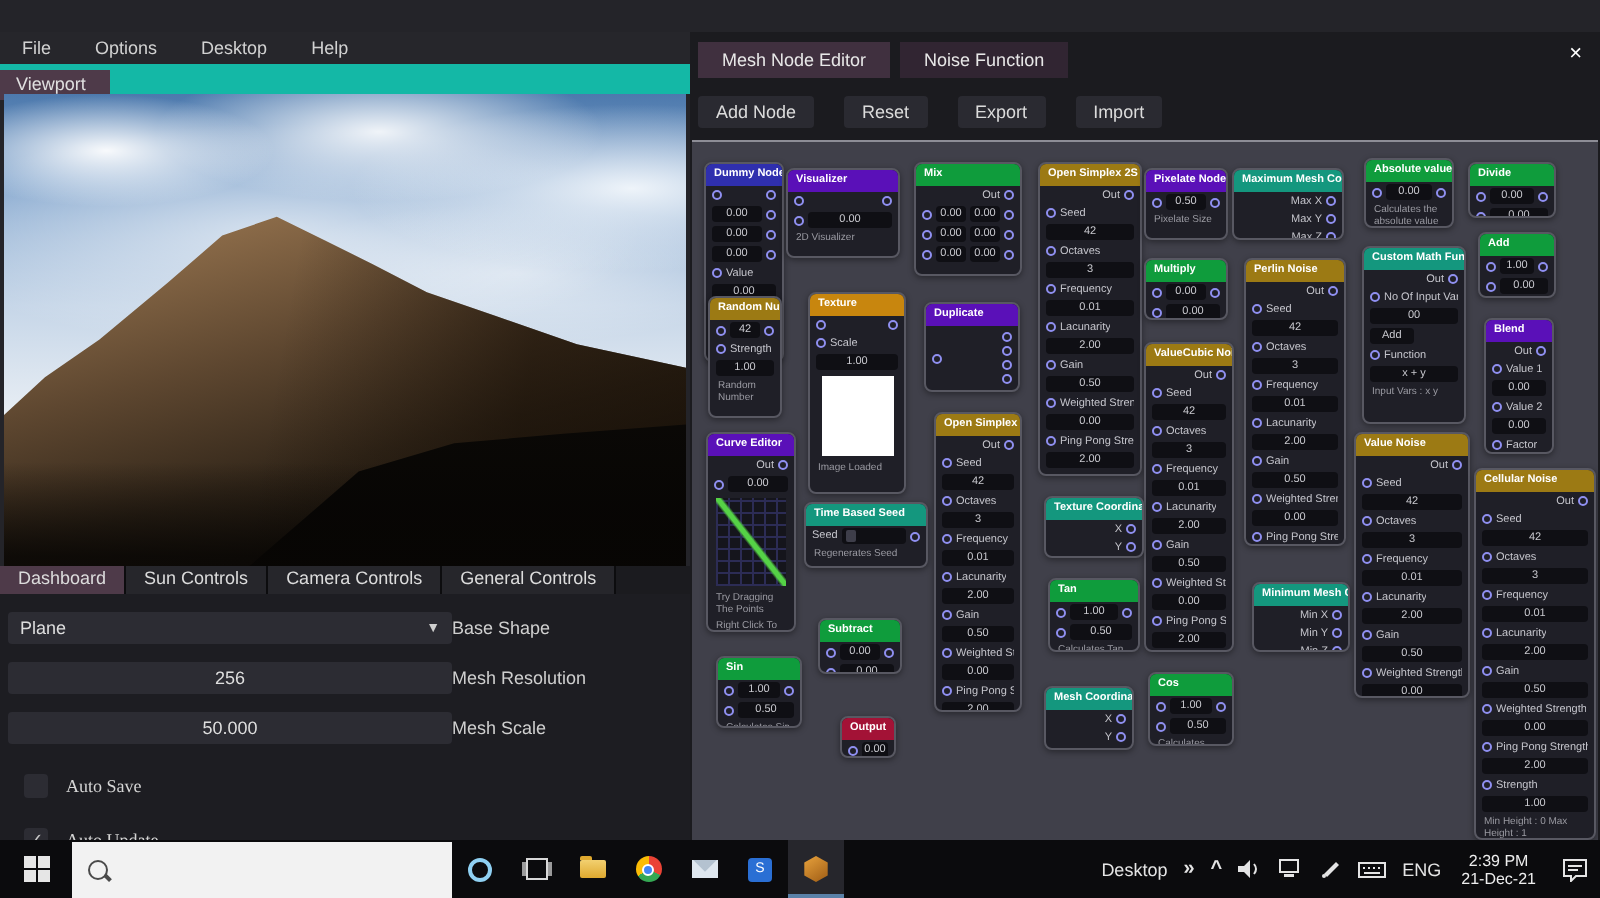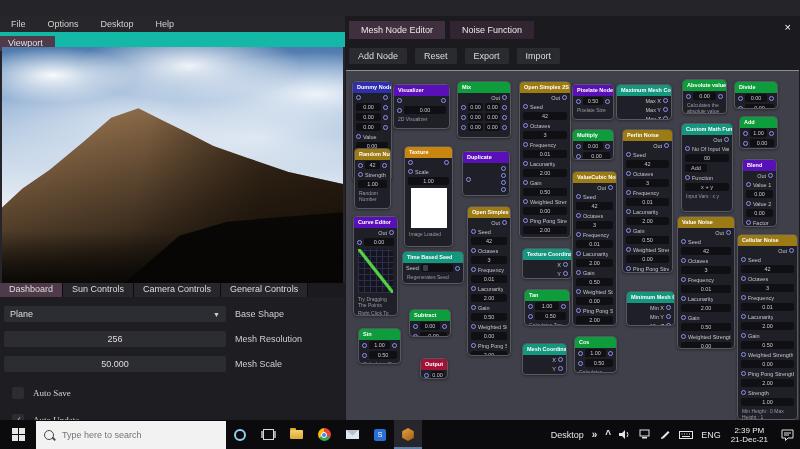--- a/index.html
+++ b/index.html
@@ -35,34 +35,34 @@
   .vp-fade{position:absolute;inset:0;background:linear-gradient(180deg,transparent 78%,rgba(8,6,4,.85) 98%);}
   .left-tabs2{position:absolute;left:0;top:283px;width:345px;height:14px;background:#1b1b1f;display:flex;}
   .dtab{font-size:9px;color:#dcdcdc;padding:1px 9px 2px 9px;background:#26262b;border-right:1px solid #0c0c0e;}
   .dtab.active{background:#4e3a49;}
   .controls{position:absolute;left:0;top:297px;width:345px;height:123px;background:#1d1d22;overflow:hidden;}
   .ctl-row{display:flex;align-items:center;margin:9px 0 0 4px;height:16px;}
   .ctl-box{width:222px;height:16px;background:#2c2c33;border-radius:2px;color:#dedede;font-size:9px;
     display:flex;align-items:center;justify-content:center;box-sizing:border-box;}
   .ctl-box.combo{justify-content:space-between;padding:0 6px;}
   .caret{font-size:7px;color:#cfcfcf;}
-  .ctl-label{font-size:9px;color:#cfcfcf;margin-left:9px;}
+  .ctl-label{font-size:9px;color:#cfcfcf;}
   .chk-row{display:flex;align-items:center;margin:14px 0 0 12px;height:13px;gap:9px;}
   .chk{width:12px;height:12px;background:#2c2c33;border-radius:2px;color:#c8c8c8;font-size:9px;
     display:flex;align-items:center;justify-content:center;}
   .chk-label{font-size:9px;color:#d5d5d5;font-family:Liberation Serif, serif;}
   .lscroll{position:absolute;right:1px;top:299px;width:6px;height:119px;background:#141417;border-radius:3px;}
   .lscroll i{position:absolute;left:1px;top:2px;width:4px;height:38px;background:#45454d;border-radius:2px;display:block;}
   
   .right-panel{position:absolute;left:345px;top:16px;width:455px;height:404px;background:#1b1b1f;}
   .rp-tabs{height:28px;display:flex;align-items:center;gap:5px;padding-left:4px;}
   .rp-tab{font-size:9px;color:#e8e8e8;padding:4px 12px;background:#312532;}
   .rp-tab.active{background:#40303f;}
   .rp-close{position:absolute;right:9px;top:6px;color:#fff;font-size:11px;line-height:11px;cursor:default;}
-  .rp-toolbar{height:24px;display:flex;align-items:center;gap:8px;padding-left:4px;}
+  .rp-toolbar{height:24px;display:flex;align-items:center;gap:15px;padding-left:4px;}
   .rp-btn{background:#2a2a31;color:#dcdcdc;font-size:9px;padding:3px 9px;border-radius:2px;}
   .canvas{position:absolute;left:1px;top:54px;width:453px;height:350px;background:#40404a;border-top:1px solid #8d8d96;overflow:hidden;}
   
   .node{position:absolute;background:#1f1f27;border:1px solid #585862;border-radius:4px;overflow:hidden;
     box-shadow:0 1px 3px rgba(0,0,0,.4);box-sizing:border-box;}
   .node-h{height:11px;line-height:11px;padding:0 4px;font-weight:bold;color:#fff;font-size:5.5px;white-space:nowrap;overflow:hidden;}
   .hdr-navy{background:#2f2fae;} .hdr-purple{background:#5a10b8;} .hdr-green{background:#0f9c3c;}
   .hdr-teal{background:#14977e;} .hdr-olive{background:#9c7a14;} .hdr-orange{background:#c8860e;} .hdr-red{background:#a31236;}
   .nrow{display:flex;align-items:center;gap:2px;padding:1px 3px;min-height:7px;}
   .nrow.sb{justify-content:space-between;} .nrow.end{justify-content:flex-end;}
@@ -894,21 +894,20 @@
     <div class="start">
         <b>
           <i></i>
           <i></i>
           <i></i>
           <i></i>
         </b>
       </div>
     <div class="searchbox">
       <span class="mag"></span>
-      <input placeholder="Type here to search" style="">
     </div>
     <div class="tbi">
         <span class="ico-cortana"></span>
       </div>
     <div class="tbi">
         <span class="ico-taskview"></span>
       </div>
     <div class="tbi">
         <span class="ico-folder"></span>
       </div>

